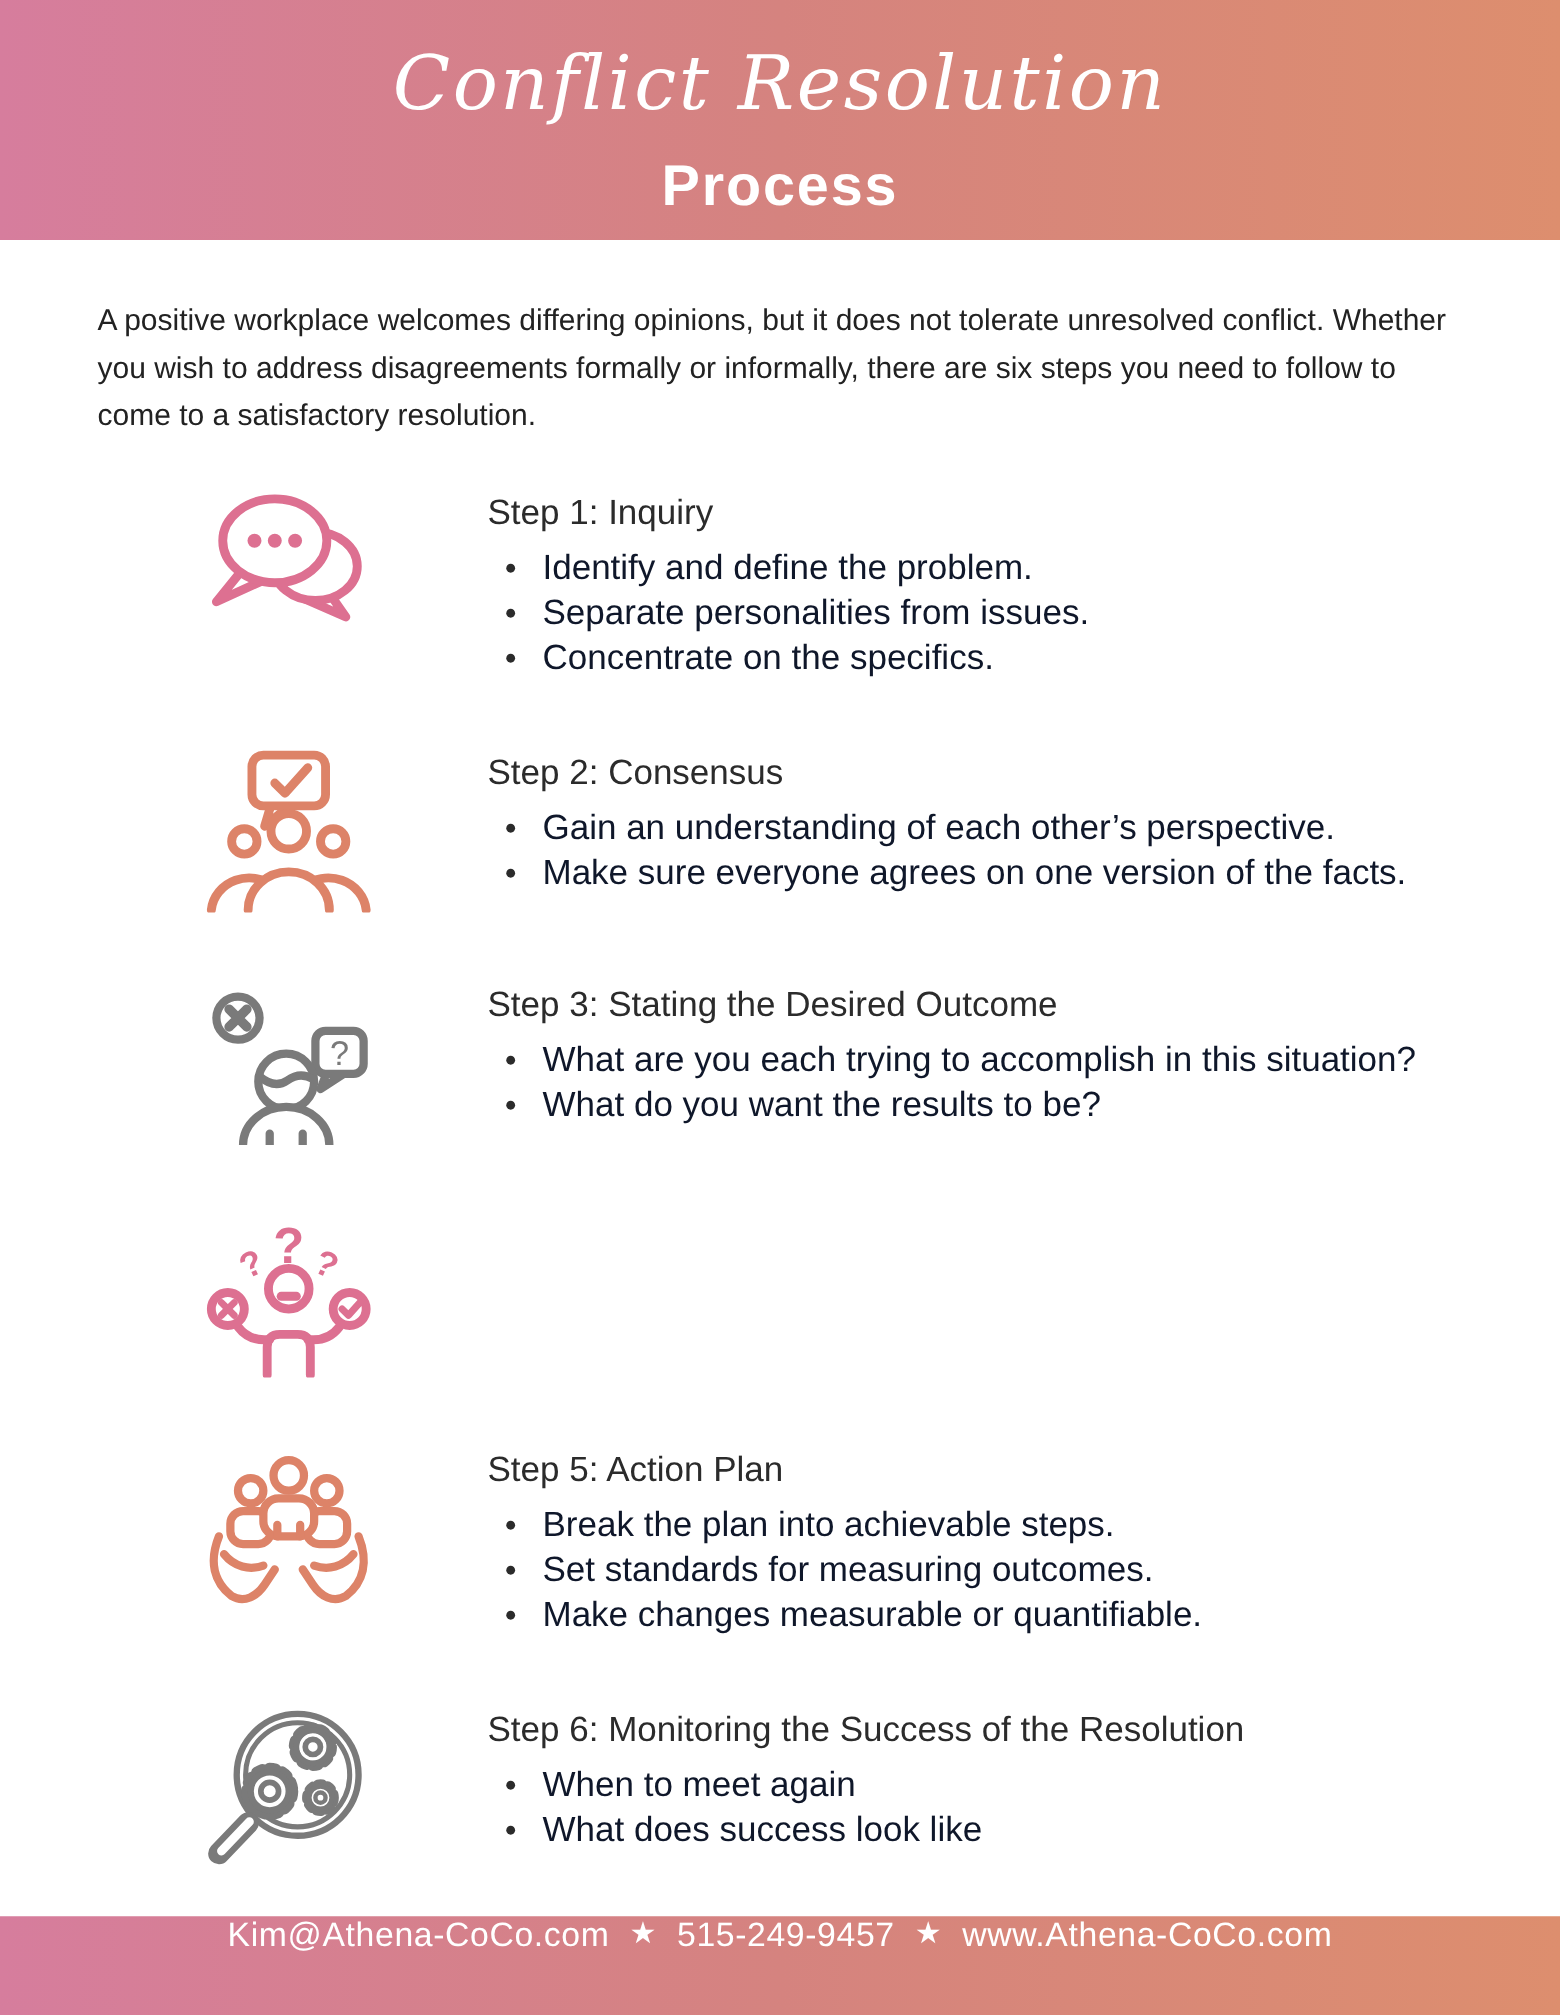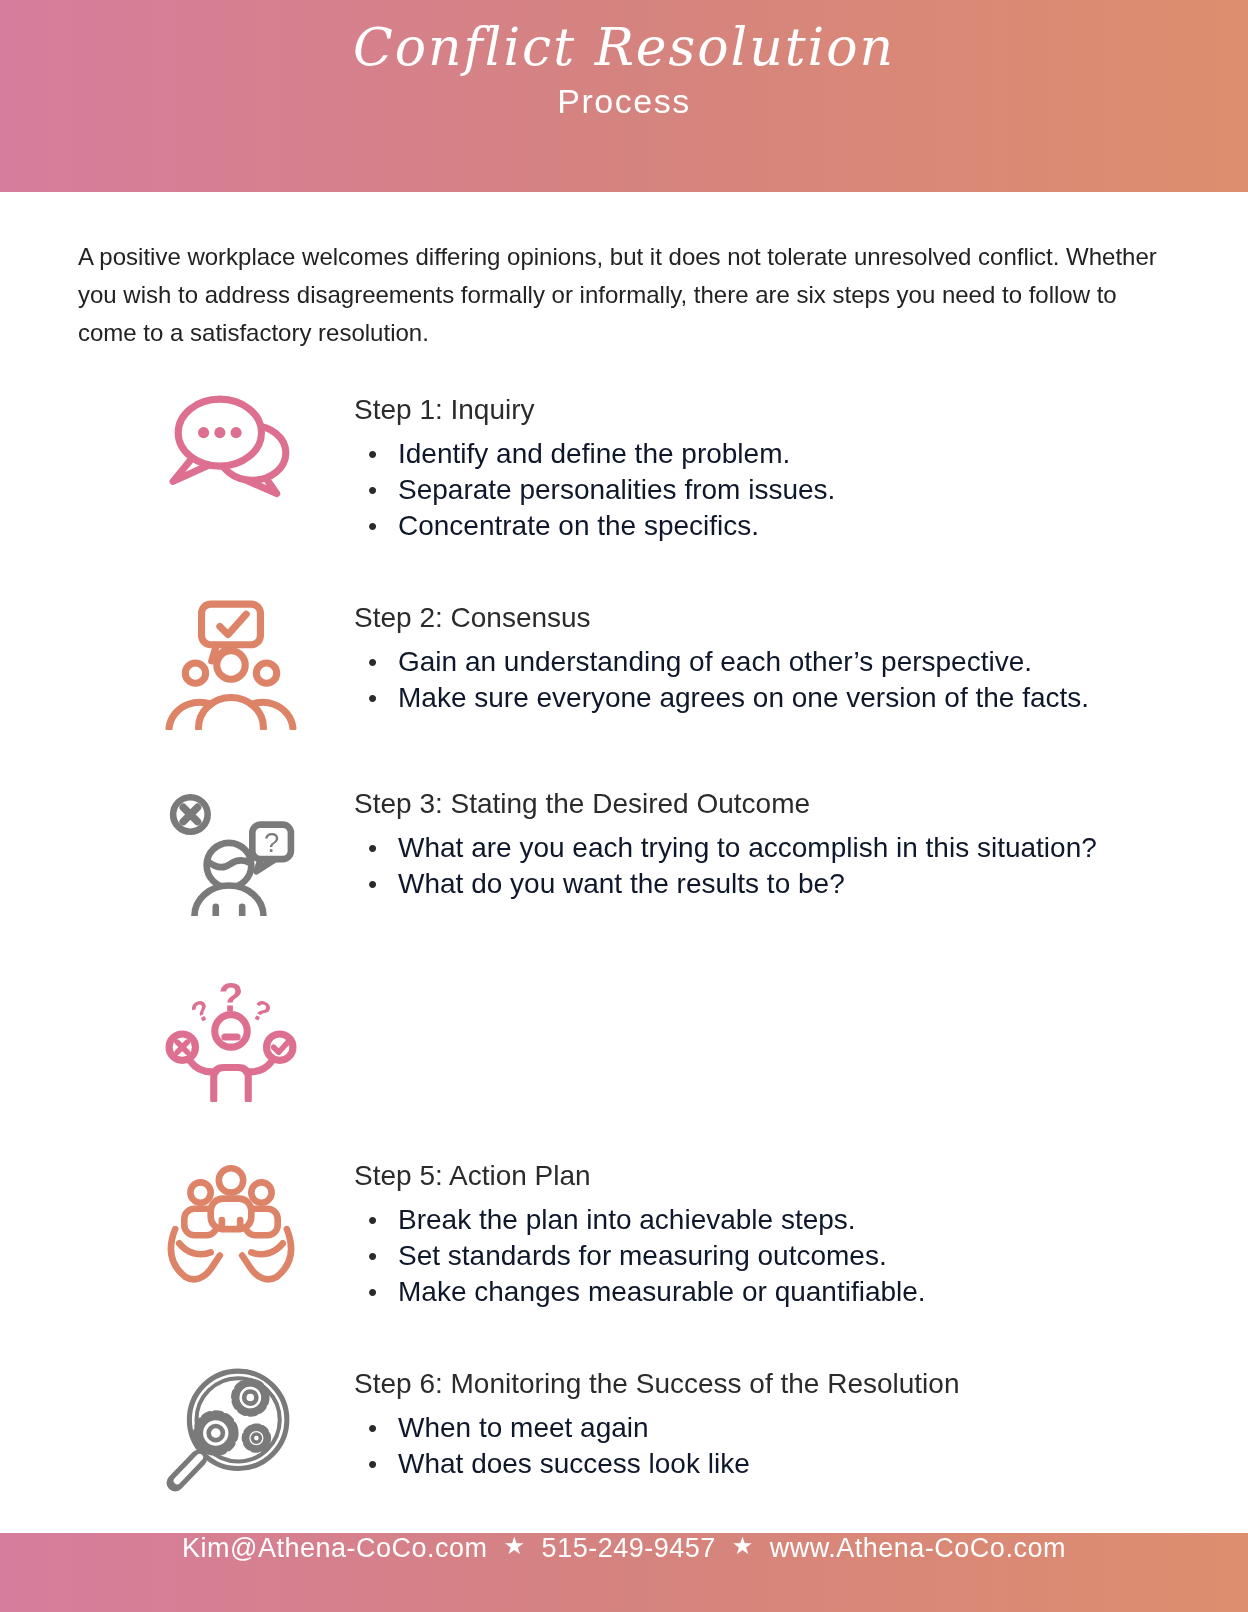--- a/index.html
+++ b/index.html
@@ -10,42 +10,42 @@
     font-family:"Liberation Sans", sans-serif;
     color:#262626; background:#ffffff;
   }
   
   .banner {
     flex:none; height:192px; width:100%;
     background:linear-gradient(90deg,#d67d9d 0%,#d5837f 50%,#dd8e6e 100%);
     color:#ffffff; text-align:center; padding-top:14px;
   }
   .banner h1 {
-    margin:1px; font-family:"DejaVu Serif", serif;
+    margin:16px; font-family:"DejaVu Serif", serif;
     font-style:italic; font-weight:normal;
-    font-size:52px; line-height:1.25; letter-spacing:2px;
+    font-size:60px; line-height:1.25; letter-spacing:2px;
   }
   .banner .subtitle {
-    margin-top:2px; font-size:34px; letter-spacing:1.5px; font-weight:normal;
+    margin-top:2px; font-size:46px; letter-spacing:1.5px; font-weight:bold;
   }
   
   .intro {
     margin:46px 70px 0 78px; width:1095px;
     font-size:24px; line-height:38px; color:#222222;
   }
   
   .steps { margin-top:38px; display:flex; flex-direction:column; gap:54px; }
   .step { display:flex; align-items:flex-start; }
   .icon-box {
     flex:none; width:170px; margin-left:146px;
     display:flex; justify-content:center; align-items:flex-start;
   }
   .icon-box svg { width:132px; height:auto; display:block; }
   svg text { font-family:"Liberation Sans", sans-serif; }
-  .step-text { margin-left:38px; padding-top:2px; }
+  .step-text { margin-left:74px; padding-top:2px; }
   .step-title { font-size:28px; line-height:36px; color:#2b2b2b; }
   .step-text ul { list-style:none; margin:8px 0 0 0; padding:0; }
   .step-text li {
     position:relative; padding-left:44px;
     font-size:28px; line-height:36px; color:#0f172a;
   }
   .step-text li::before {
     content:"\2022"; position:absolute; left:14px; top:0;
     font-size:26px; line-height:36px; color:#2b2b2b;
   }

